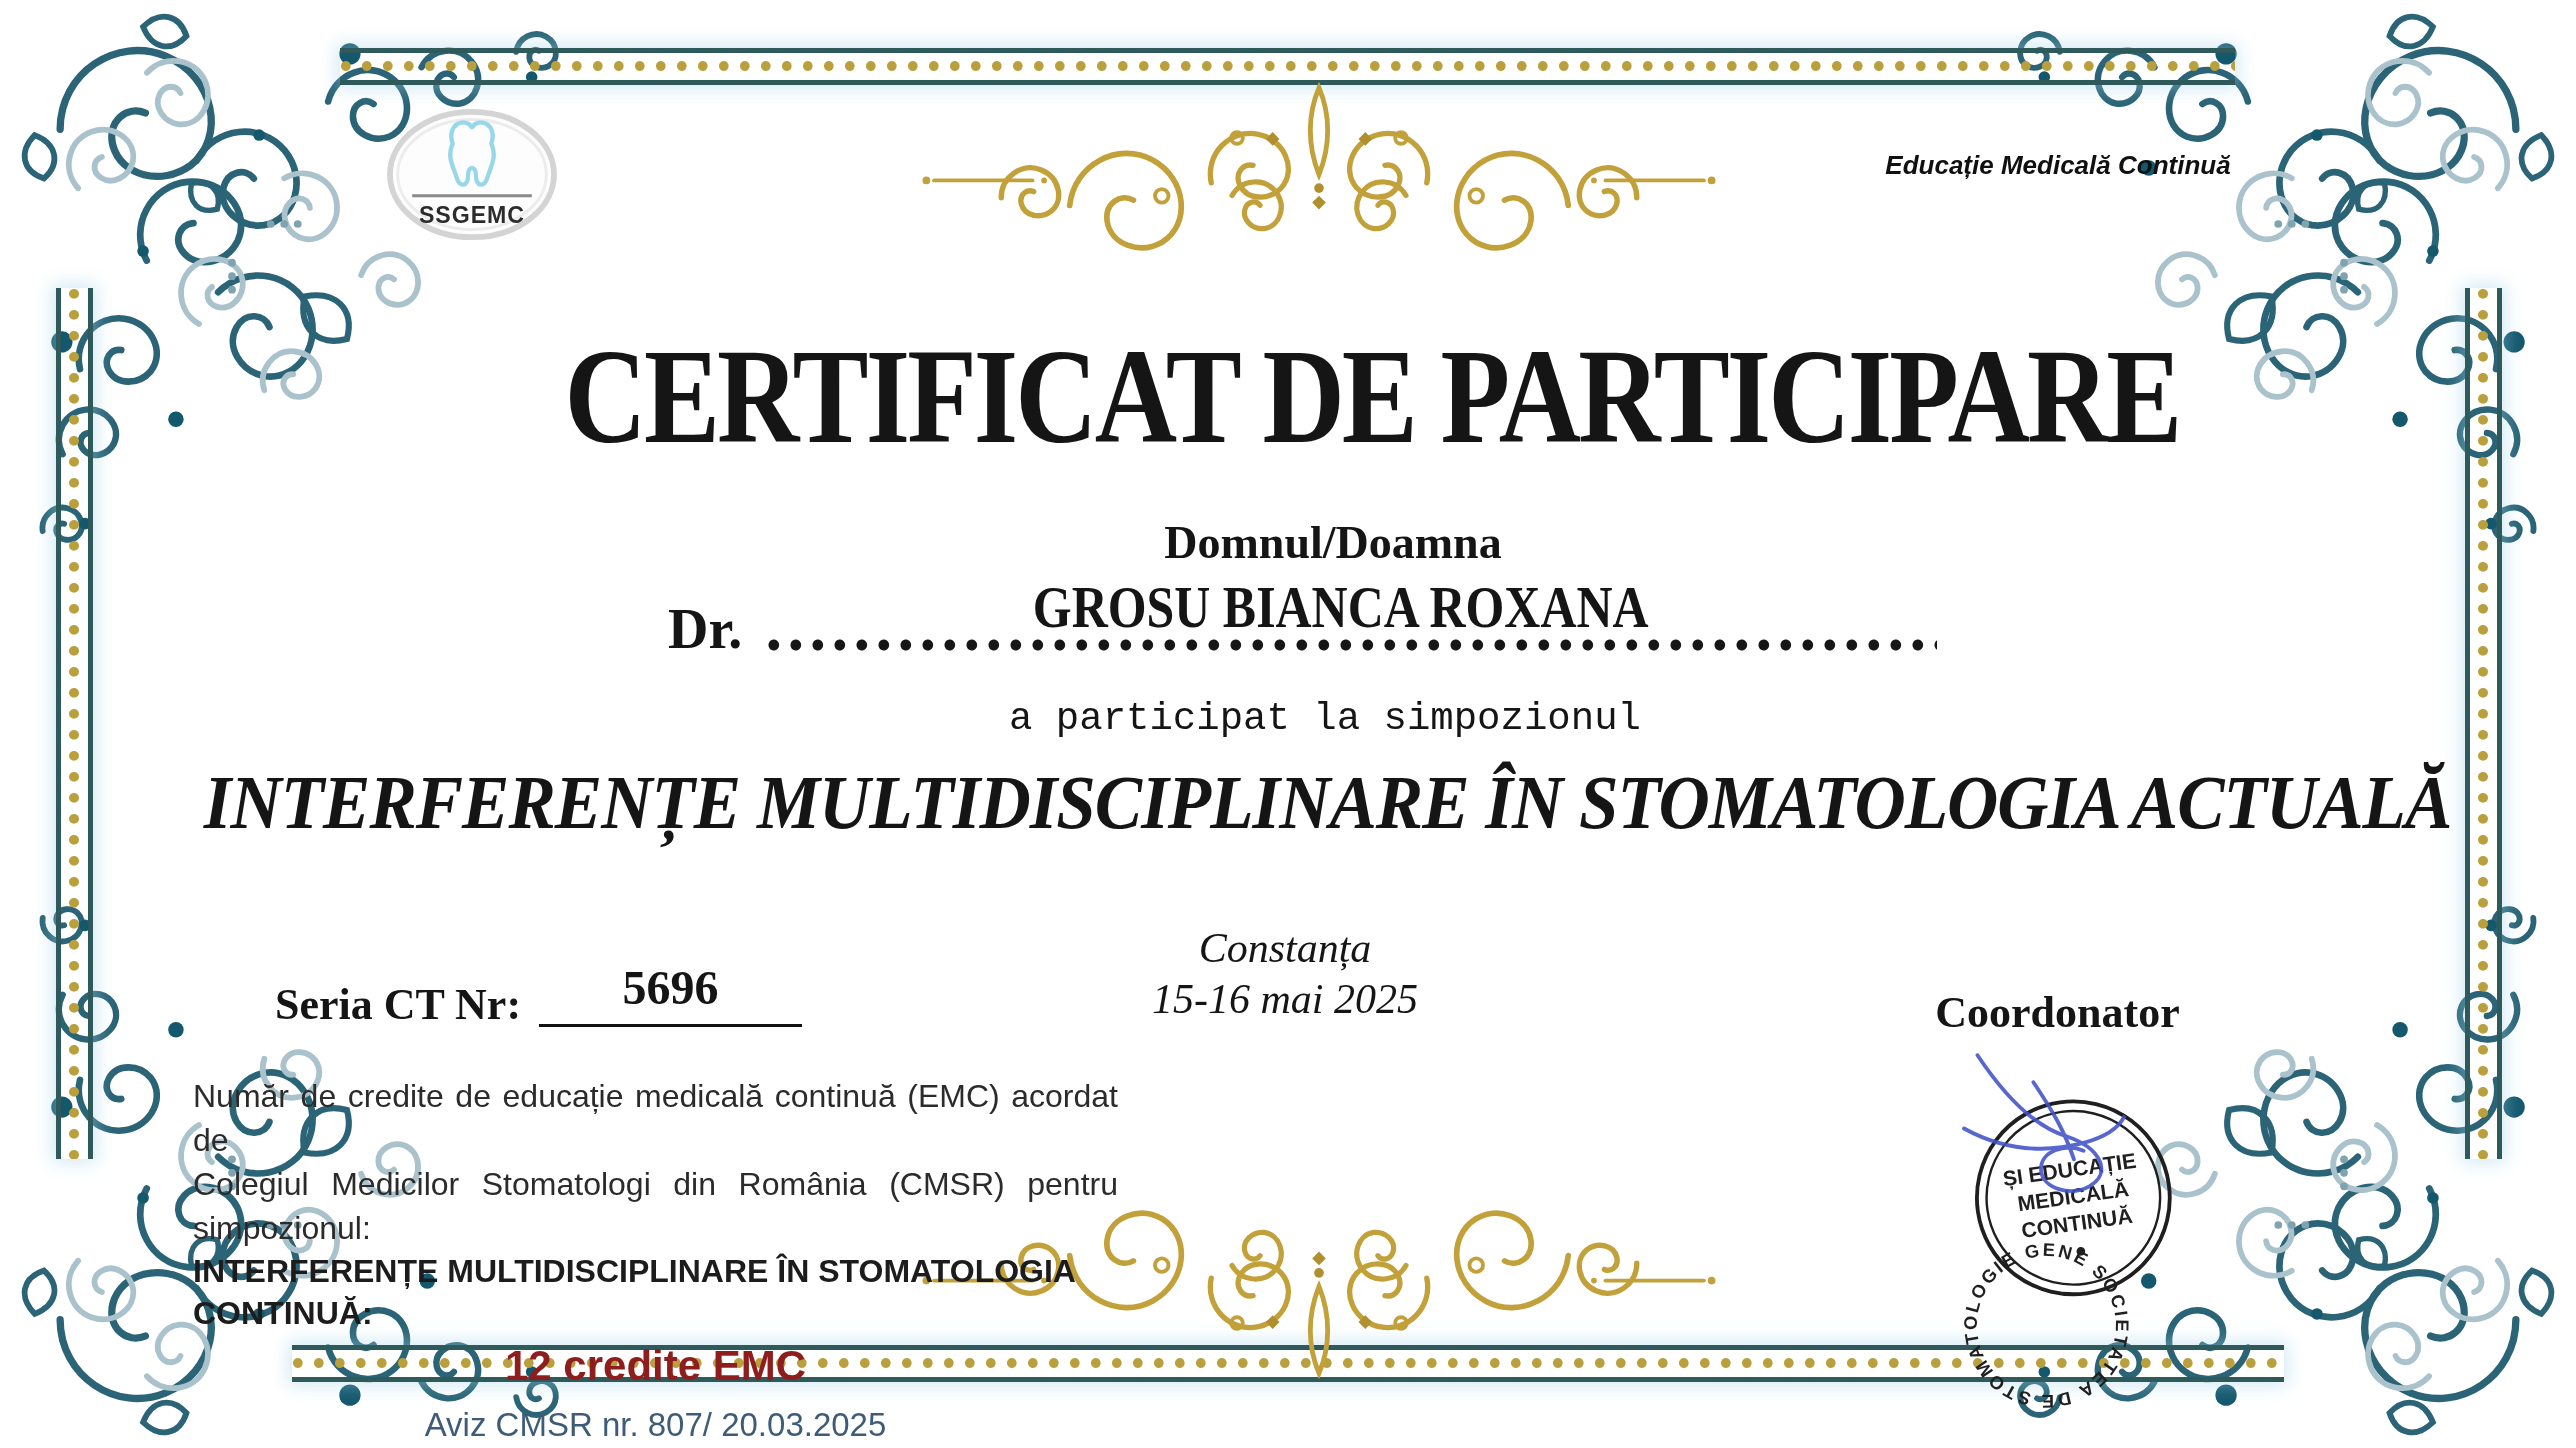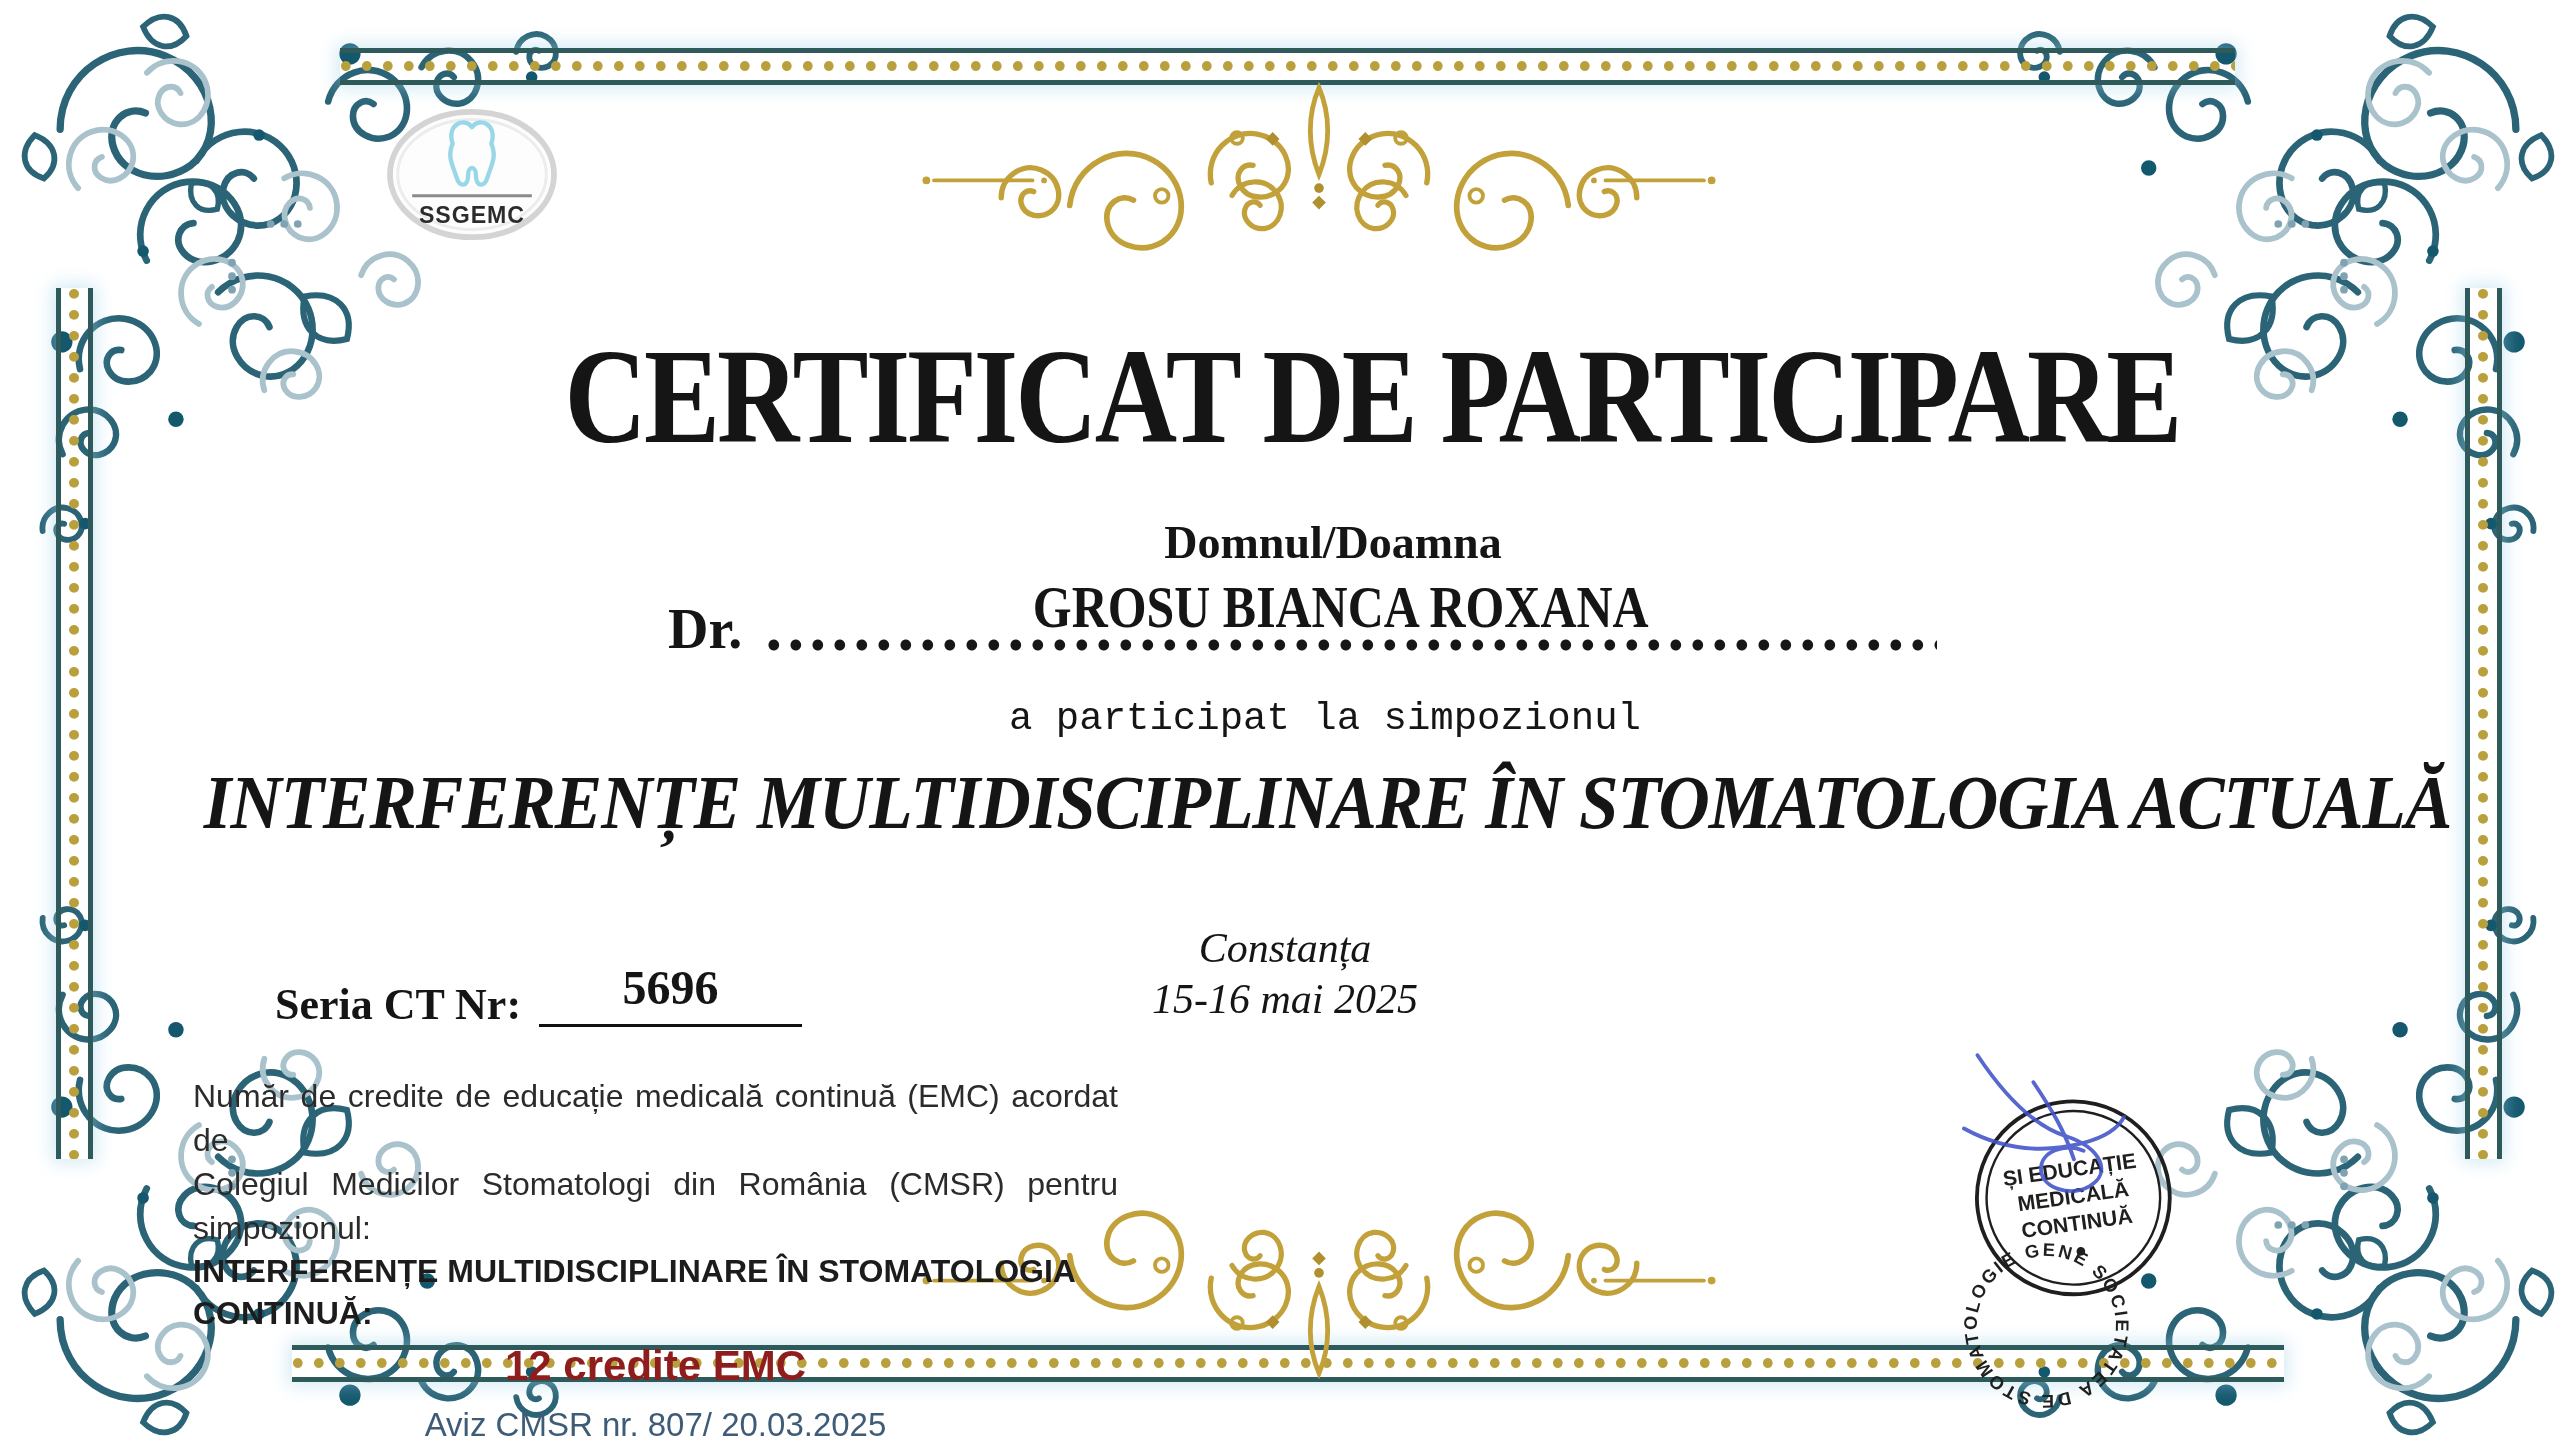--- a/index.html
+++ b/index.html
@@ -176,20 +176,21 @@
     <ellipse cx="0" cy="0" rx="85" ry="65" fill="#fdfdfd" stroke="#d4d4d4" stroke-width="6"></ellipse>
     <ellipse cx="0" cy="0" rx="77" ry="57" fill="none" stroke="#ececec" stroke-width="3"></ellipse>
     <g>
       <path d="M-20 -32 C-27 -52 -7 -60 0 -49 C7 -60 27 -52 20 -32 C26 -18 20 -10 16 3 C13 14 4 13 4 0 C4 -9 -4 -9 -4 0 C-4 13 -13 14 -16 3 C-20 -10 -26 -18 -20 -32 Z" fill="none" stroke="#97d7e8" stroke-width="4.5" stroke-linejoin="round"></path>
     </g>
     <line x1="-62" y1="22" x2="62" y2="22" stroke="#8a8a8a" stroke-width="3"></line>
     <text x="0" y="50" text-anchor="middle" font-family="Liberation Sans, DejaVu Sans, sans-serif" font-size="24" font-weight="bold" letter-spacing="1" fill="#2c2c2c">SSGEMC</text>
   </svg>
 
   <div class="abs ctr sans org-name" style="left:1768px;top:147px;width:580px">
+    <div>Educație Medicală Continuă</div>
   </div>
 
   <div class="abs ctr" style="left:406px;top:319px;width:1932px">
     <span class="cert-title">CERTIFICAT DE PARTICIPARE</span>
   </div>
 
   <div class="abs ctr salutation" style="left:367px;top:516px;width:1932px">Domnul/Doamna</div>
 
   <div class="abs ctr" style="left:375px;top:578px;width:1932px">
     <span class="recipient">GROSU BIANCA ROXANA</span>
@@ -213,20 +214,21 @@
 
   <div class="abs sans credits" style="left:193px;top:1074px">
     <div class="jline">Număr de credite de educație medicală continuă (EMC) acordat de</div>
     <div class="jline">Colegiul Medicilor Stomatologi din România (CMSR) pentru simpozionul:</div>
     <div class="bline">INTERFERENȚE MULTIDISCIPLINARE ÎN STOMATOLOGIA CONTINUĂ:</div>
     <div class="val">12 credite EMC</div>
     <div class="apr">Aviz CMSR nr. 807/ 20.03.2025</div>
   </div>
 
   <div class="abs ctr" style="left:1729px;top:987px;width:657px">
+    <div class="coord-label">Coordonator</div>
   </div>
 
   <svg class="abs" style="left:1937px;top:1024px;overflow:visible" width="270" height="290" viewBox="-140 -170 280 300">
     <g transform="rotate(-8)">
       <circle cx="0" cy="10" r="100" fill="none" stroke="#1f1f1f" stroke-width="4"></circle>
       <circle cx="0" cy="10" r="90" fill="none" stroke="#1f1f1f" stroke-width="2.5"></circle>
       <defs>
           <path id="stampArc" d="M0 82 A72 72 0 1 1 -0.12 81.9" fill="none"></path>
         </defs>
       <text font-family="Liberation Sans, DejaVu Sans, sans-serif" font-size="19" font-weight="bold" fill="#1f1f1f" letter-spacing="2.5">

